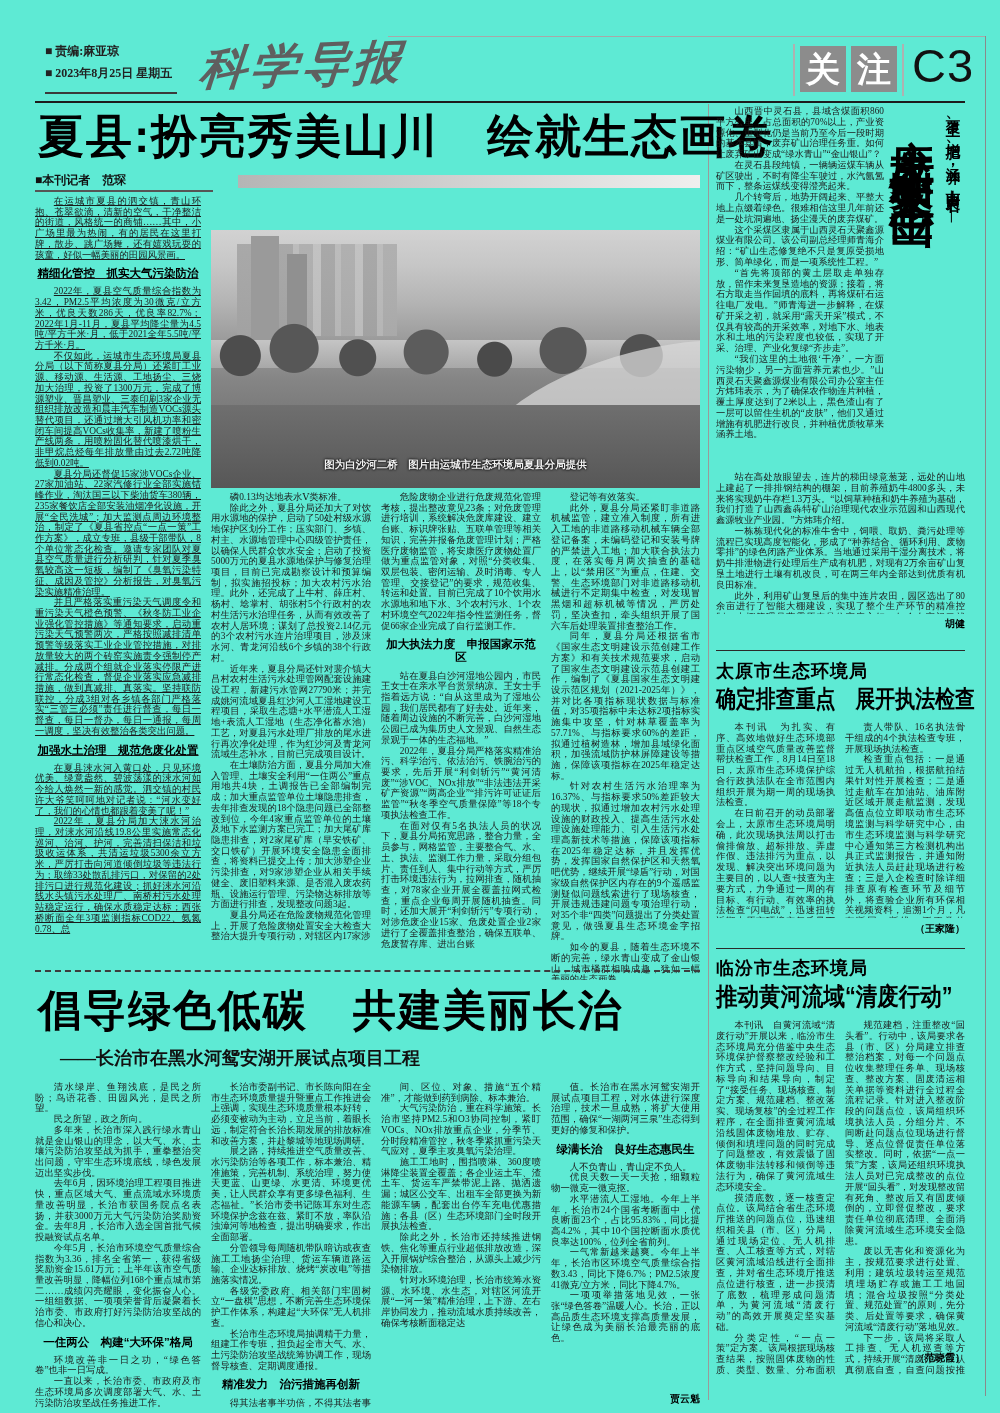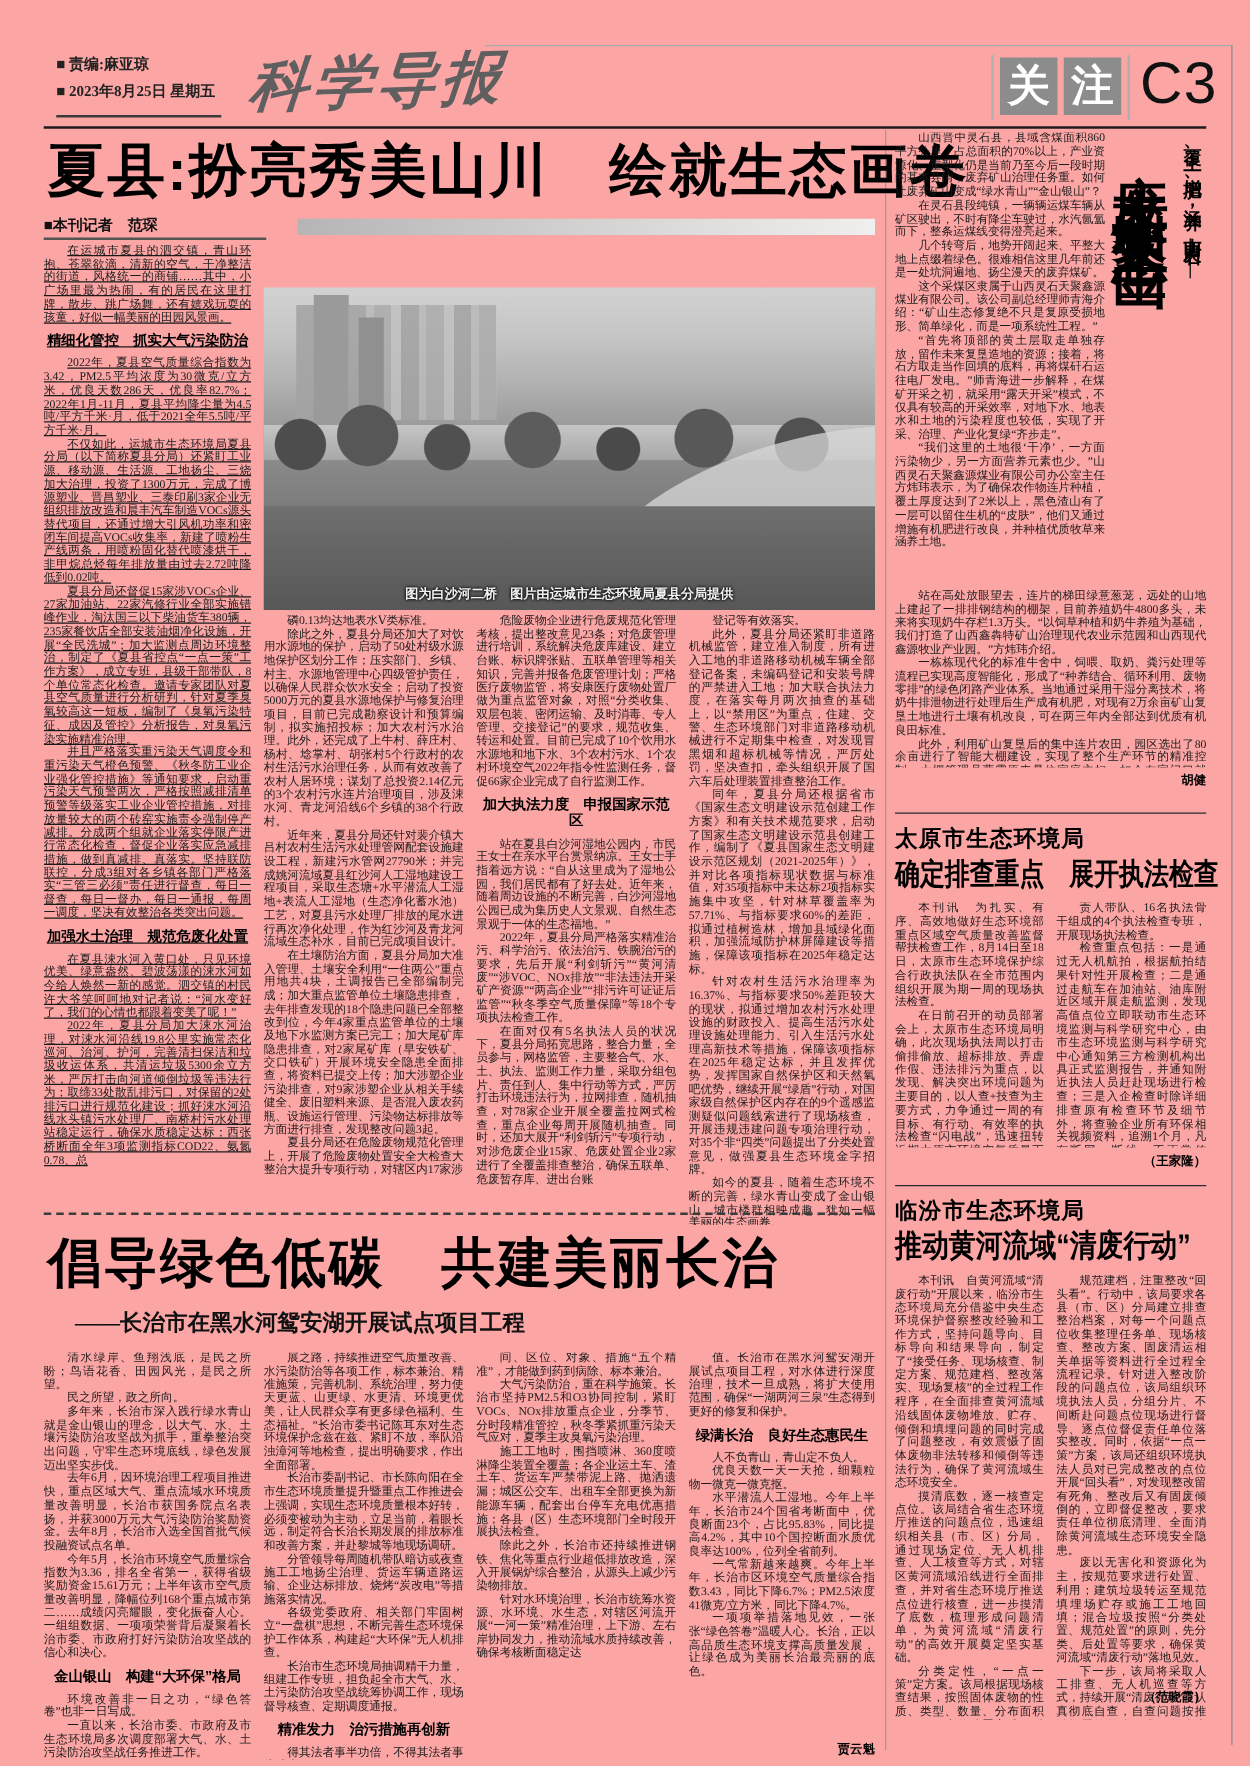--- a/index.html
+++ b/index.html
@@ -1,16 +1,16 @@
 <!DOCTYPE html>
 <html><head>
 <meta charset="utf-8">
 <style>
   html,body{margin:0;padding:0;background:#ededeb;}
-  .page{position:relative;width:1000px;height:1413px;margin:0 auto;background:#fca5a5;
+  .page{position:relative;width:1000px;height:1413px;margin:0 auto;background:#5eead4;
         font-family:"Liberation Serif","DejaVu Serif",serif;color:#1b1b1b;overflow:hidden;}
   .abs{position:absolute;}
   .sans{font-family:"Liberation Sans","DejaVu Sans",sans-serif;}
   
   .ed-lines{left:45px;top:40px;font-size:12px;font-weight:bold;line-height:1.85;color:#222;}
   .ed-underline{left:45px;top:92px;width:132px;height:2px;background:#3a3a3a;}
   .masthead{left:200px;top:34px;font-size:47px;font-weight:bold;color:#5f5f5f;
             font-style:italic;transform:skewX(-7deg) rotate(-2deg);letter-spacing:4px;}
   .top-rule{left:388px;top:36px;width:597px;height:1px;background:#a8a8a8;}
   .sec-bar{top:44px;width:2px;height:52px;background:#b0b0b0;}
@@ -46,21 +46,21 @@
       radial-gradient(circle at 17% 45%, #575757 0 24px, transparent 25px),
       radial-gradient(circle at 30% 58%, #505050 0 18px, transparent 19px),
       radial-gradient(circle at 44% 50%, #5c5c5c 0 22px, transparent 23px),
       radial-gradient(circle at 58% 60%, #4a4a4a 0 17px, transparent 18px),
       radial-gradient(circle at 72% 48%, #585858 0 23px, transparent 24px),
       radial-gradient(circle at 88% 55%, #515151 0 21px, transparent 22px);}
   .ph-path{position:absolute;left:52%;top:46%;width:78%;height:70%;background:#d8d8d8;
            border-radius:50%;transform:rotate(-14deg);opacity:.75;}
   .ph-lawn{position:absolute;left:0;bottom:0;width:100%;height:32%;
            background:linear-gradient(#6f6f6f,#575757);}
-  .ph-caption{position:absolute;left:0;bottom:6px;width:100%;text-align:center;
+  .ph-caption{position:absolute;left:0;bottom:16px;width:100%;text-align:center;
               font-size:10.5px;font-weight:bold;color:#f2f2f2;
               text-shadow:0 0 3px #000,0 0 2px #000;}
   
   .mid-vrule{left:708px;top:104px;width:1px;height:1296px;background:#9a9a9a;}
   
   .mine-narrow{left:716px;top:106px;width:168px;height:362px;}
   .mine-wide{left:716px;top:472px;width:249px;height:142px;}
   .scol{font-size:9.3px;line-height:1.16;}
   .vert{writing-mode:vertical-rl;}
   .mine-vheadline{left:884px;top:104px;height:548px;width:58px;font-size:45px;font-weight:900;
@@ -198,27 +198,27 @@
 
   <div class="abs dash-div"></div>
   <div class="abs cz-headline">倡导绿色低碳　共建美丽长治</div>
   <div class="abs cz-subtitle">——长治市在黑水河鸳安湖开展试点项目工程</div>
   <div class="col mcol" style="left:35px;top:1082px;width:166px;height:326px;">
       <p class="para">清水绿岸、鱼翔浅底，是民之所盼；鸟语花香、田园风光，是民之所望。</p>
       <p class="para">民之所望，政之所向。</p>
       <p class="para">多年来，长治市深入践行绿水青山就是金山银山的理念，以大气、水、土壤污染防治攻坚战为抓手，重拳整治突出问题，守牢生态环境底线，绿色发展迈出坚实步伐。</p>
       <p class="para">去年6月，因环境治理工程项目推进快，重点区域大气、重点流域水环境质量改善明显，长治市获国务院点名表扬，并获3000万元大气污染防治奖励资金。去年8月，长治市入选全国首批气候投融资试点名单。</p>
       <p class="para">今年5月，长治市环境空气质量综合指数为3.36，排名全省第一，获得省级奖励资金15.61万元；上半年该市空气质量改善明显，降幅位列168个重点城市第二……成绩闪亮耀眼，变化振奋人心。一组组数据、一项项荣誉背后凝聚着长治市委、市政府打好污染防治攻坚战的信心和决心。</p>
-      <div class="subhead">金山银山　构建“大环保”格局</div>
+      <div class="subhead">一住两公　构建“大环保”格局</div>
       <p class="para">环境改善非一日之功，“绿色答卷”也非一日写成。</p>
       <p class="para">一直以来，长治市委、市政府及市生态环境局多次调度部署大气、水、土污染防治攻坚战任务推进工作。</p>
     </div>
   <div class="col mcol" style="left:211px;top:1082px;width:160px;height:326px;">
+      <p class="para">长治市委副书记、市长陈向阳在全市生态环境质量提升暨重点工作推进会上强调，实现生态环境质量根本好转，必须变被动为主动，立足当前，着眼长远，制定符合长治长期发展的排放标准和改善方案，并赴黎城等地现场调研。</p>
       <p class="para">展之路，持续推进空气质量改善、水污染防治等各项工作，标本兼治、精准施策，完善机制、系统治理，努力使天更蓝、山更绿、水更清、环境更优美，让人民群众享有更多绿色福利、生态福祉。”长治市委书记陈耳东对生态环境保护念兹在兹、紧盯不放，率队沿浊漳河等地检查，提出明确要求，作出全面部署。</p>
-      <p class="para">长治市委副书记、市长陈向阳在全市生态环境质量提升暨重点工作推进会上强调，实现生态环境质量根本好转，必须变被动为主动，立足当前，着眼长远，制定符合长治长期发展的排放标准和改善方案，并赴黎城等地现场调研。</p>
       <p class="para">分管领导每周随机带队暗访或夜查施工工地扬尘治理、货运车辆道路运输、企业达标排放、烧烤“炭改电”等措施落实情况。</p>
       <p class="para">各级党委政府、相关部门牢固树立“一盘棋”思想，不断完善生态环境保护工作体系，构建起“大环保”无人机排查。</p>
       <p class="para">长治市生态环境局抽调精干力量，组建工作专班，担负起全市大气、水、土污染防治攻坚战统筹协调工作，现场督导核查、定期调度通报。</p>
       <div class="subhead">精准发力　治污措施再创新</div>
       <p class="para">得其法者事半功倍，不得其法者事倍功半。</p>
     </div>
   <div class="col mcol" style="left:381px;top:1082px;width:160px;height:326px;">
       <p class="para">间、区位、对象、措施“五个精准”，才能做到药到病除、标本兼治。</p>
       <p class="para">大气污染防治，重在科学施策。长治市坚持PM2.5和O3协同控制，紧盯VOCs、NOx排放重点企业，分季节、分时段精准管控，秋冬季紧抓重污染天气应对，夏季主攻臭氧污染治理。</p>
       <p class="para">施工工地时，围挡喷淋、360度喷淋降尘装置全覆盖；各企业运土车、渣土车、货运车严禁带泥上路、抛洒遗漏；城区公交车、出租车全部更换为新能源车辆，配套出台停车充电优惠措施；各县（区）生态环境部门全时段开展执法检查。</p>

